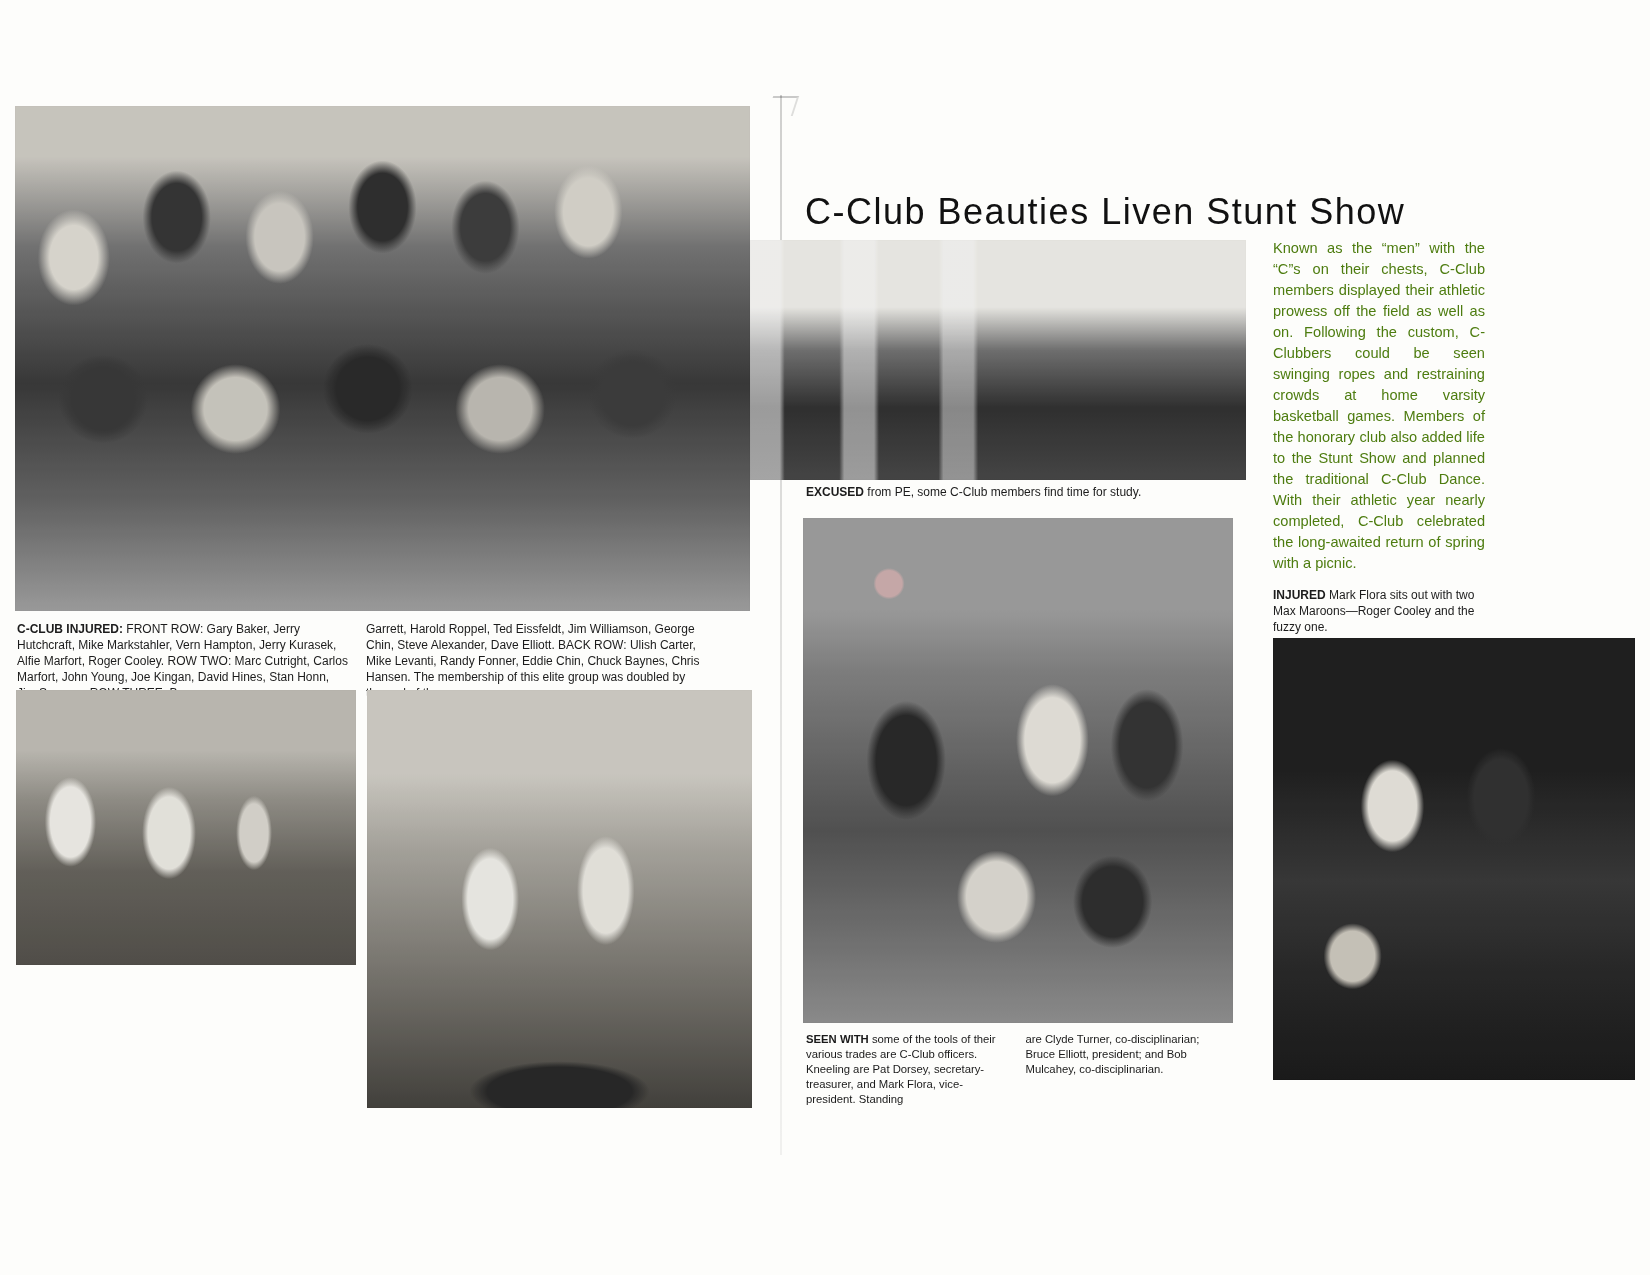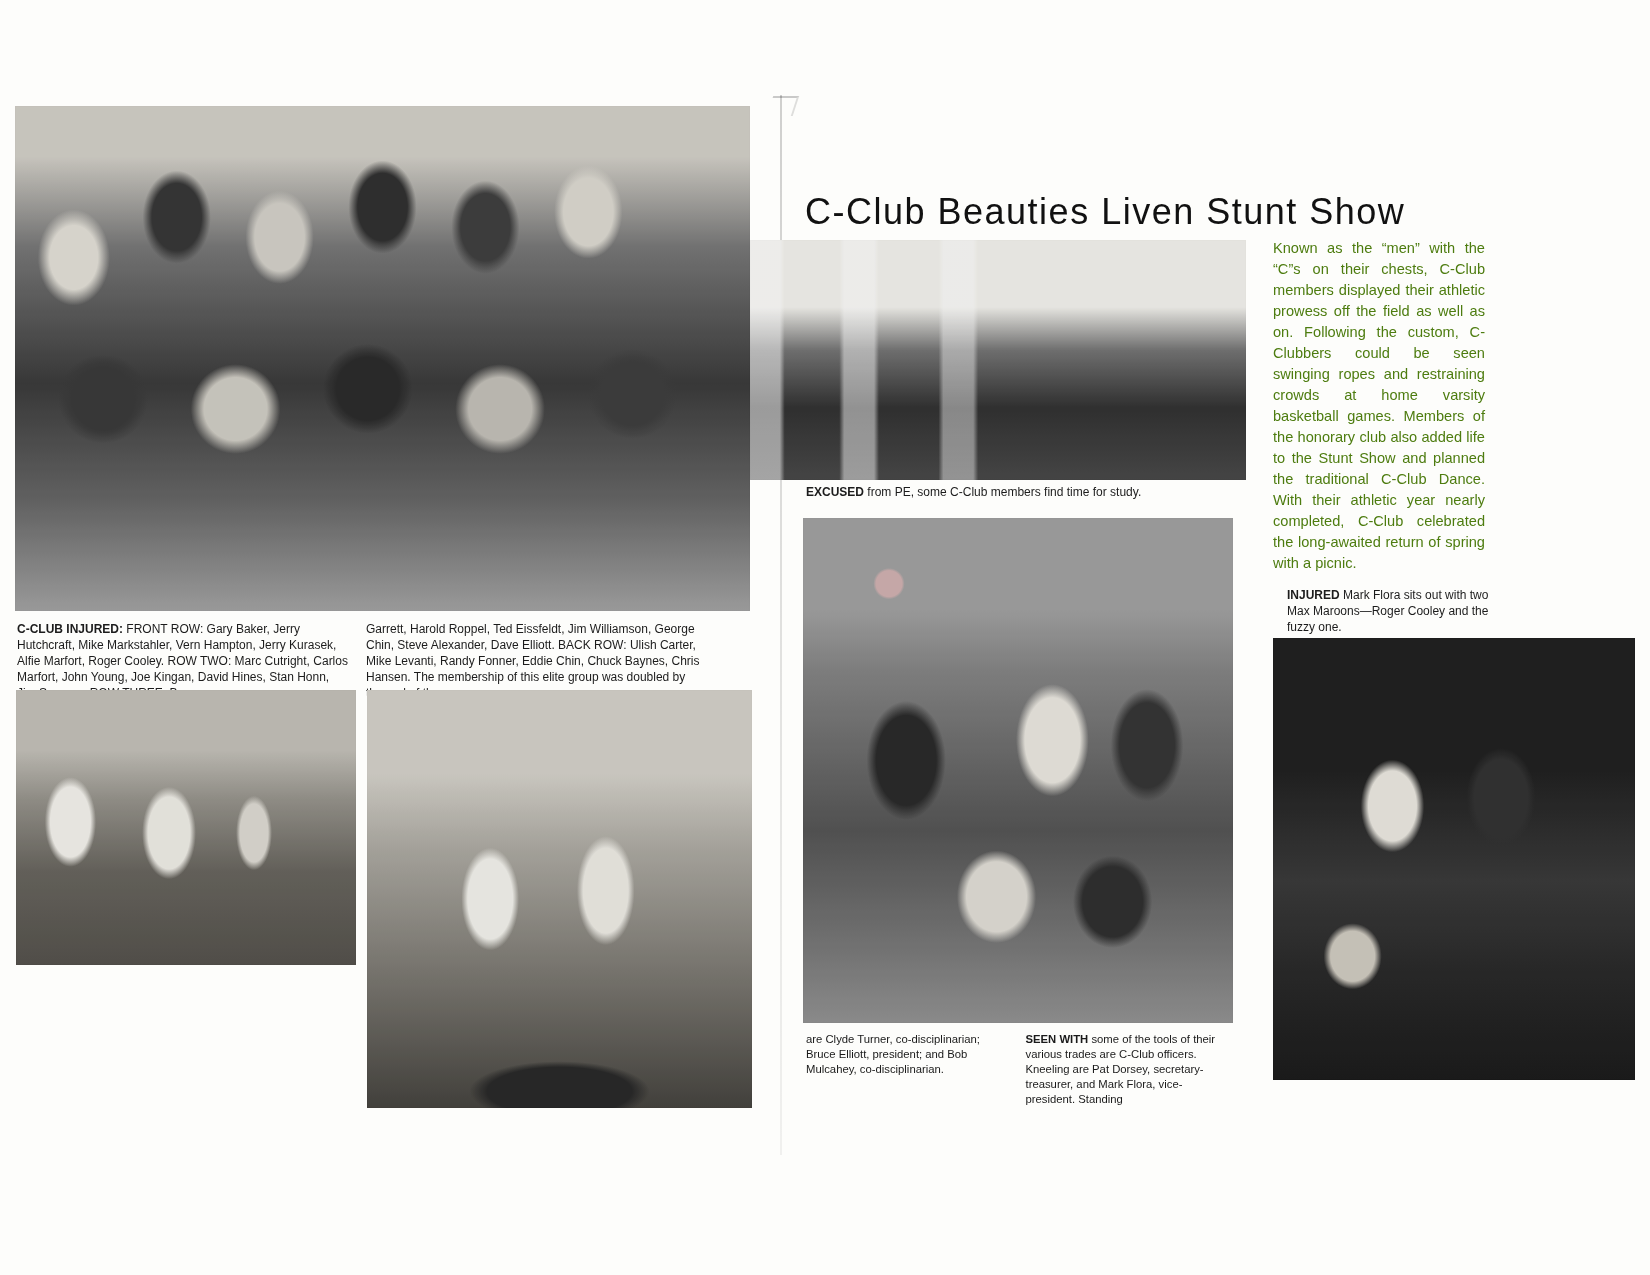--- a/index.html
+++ b/index.html
@@ -180,36 +180,36 @@
     <div class="grain"></div>
   </div>
 
   <div class="caption" style="left:806px; top:485px; width:440px;">
     <b>EXCUSED</b>
     <span> from PE, some C-Club members find time for study.</span>
   </div>
 
   <div class="body-col" style="left:1273px; top:238px; width:212px;">Known as the “men” with the “C”s on their chests, C-Club members displayed their athletic prowess off the field as well as on. Following the custom, C-Clubbers could be seen swinging ropes and restraining crowds at home varsity basketball games. Members of the honorary club also added life to the Stunt Show and planned the traditional C-Club Dance. With their athletic year nearly completed, C-Club celebrated the long-awaited return of spring with a picnic.</div>
 
-  <div class="caption" style="left:1273px; top:588px; width:212px;margin-left:14px;">
+  <div class="caption" style="left:1273px; top:588px; width:212px;">
     <b>INJURED</b>
     <span> Mark Flora sits out with two Max Maroons—Roger Cooley and the fuzzy one.</span>
   </div>
 
   <div class="photo ph-officers" style="left:803px; top:518px; width:430px; height:505px;">
     <div class="grain"></div>
   </div>
 
   <div class="two-col" style="left:806px; top:1032px; width:425px;">
-    <div>
-      <span>are Clyde Turner, co-disciplinarian; Bruce Elliott, president; and Bob Mulcahey, co-disciplinarian.</span>
-    </div>
     <div>
       <b>SEEN WITH</b>
       <span> some of the tools of their various trades are C-Club officers. Kneeling are Pat Dorsey, secretary-treasurer, and Mark Flora, vice-president. Standing</span>
     </div>
+    <div>
+      <span>are Clyde Turner, co-disciplinarian; Bruce Elliott, president; and Bob Mulcahey, co-disciplinarian.</span>
+    </div>
   </div>
 
   <div class="photo ph-mascot" style="left:1273px; top:638px; width:362px; height:442px;">
     <div class="grain"></div>
   </div>
 
 </div>
 
 </body></html>

